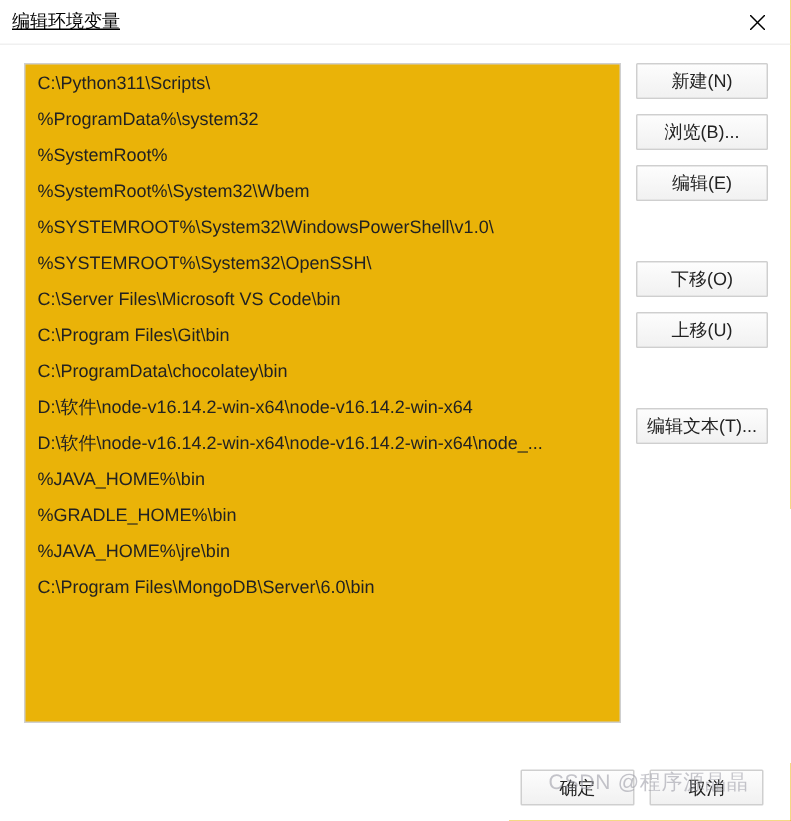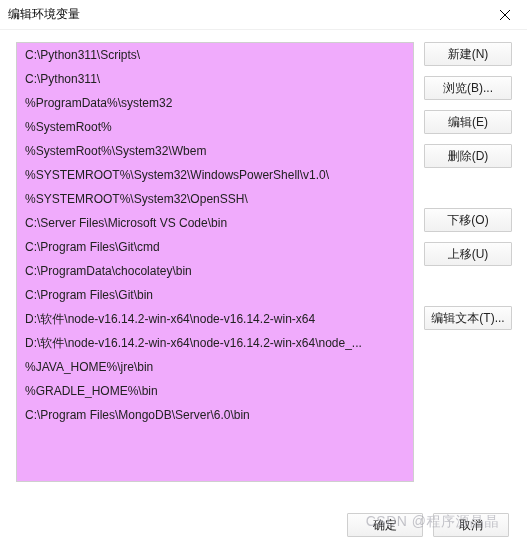--- a/index.html
+++ b/index.html
@@ -17,41 +17,42 @@
     height: 30px;
     display: flex;
     align-items: center;
     justify-content: space-between;
     padding: 0 0 0 8px;
     border-bottom: 1px solid #f0f0f0;
   }
   .titlebar .title {
     font-size: 12px;
     color: #000;
+    text-decoration: underline;
   }
   .close {
     width: 44px;
     height: 30px;
     display: flex;
     align-items: center;
     justify-content: center;
     cursor: pointer;
   }
   .close svg { width: 10px; height: 10px; }
   .content {
     display: flex;
     padding: 12px 10px 0 16px;
     gap: 10px;
   }
   .listbox {
     border: 1px solid #cfcfcf;
     width: 398px;
     height: 440px;
     overflow: hidden;
-    background: #f0abfc;
+    background: #eab308;
   }
   .list-item {
     padding: 4px 8px;
     font-size: 12px;
     line-height: 16px;
     color: #222;
     white-space: nowrap;
     overflow: hidden;
     text-overflow: ellipsis;
     cursor: default;
@@ -102,41 +103,39 @@
     <svg viewBox="0 0 10 10">
       <line x1="0" y1="0" x2="10" y2="10" stroke="#000" stroke-width="1"></line>
       <line x1="10" y1="0" x2="0" y2="10" stroke="#000" stroke-width="1"></line>
     </svg>
   </div>
 </div>
 
 <div class="content">
   <div class="listbox" id="listbox">
       <div class="list-item">C:\Python311\Scripts\</div>
-      <div class="list-item">C:\Python311\</div>
       <div class="list-item">%ProgramData%\system32</div>
       <div class="list-item">%SystemRoot%</div>
       <div class="list-item">%SystemRoot%\System32\Wbem</div>
       <div class="list-item">%SYSTEMROOT%\System32\WindowsPowerShell\v1.0\</div>
       <div class="list-item">%SYSTEMROOT%\System32\OpenSSH\</div>
       <div class="list-item">C:\Server Files\Microsoft VS Code\bin</div>
-      <div class="list-item">C:\Program Files\Git\cmd</div>
+      <div class="list-item">C:\Program Files\Git\bin</div>
       <div class="list-item">C:\ProgramData\chocolatey\bin</div>
-      <div class="list-item">C:\Program Files\Git\bin</div>
       <div class="list-item">D:\软件\node-v16.14.2-win-x64\node-v16.14.2-win-x64</div>
       <div class="list-item">D:\软件\node-v16.14.2-win-x64\node-v16.14.2-win-x64\node_...</div>
+      <div class="list-item">%JAVA_HOME%\bin</div>
+      <div class="list-item">%GRADLE_HOME%\bin</div>
       <div class="list-item">%JAVA_HOME%\jre\bin</div>
-      <div class="list-item">%GRADLE_HOME%\bin</div>
       <div class="list-item">C:\Program Files\MongoDB\Server\6.0\bin</div>
     </div>
   <div class="btncol">
     <div class="btn">新建(N)</div>
     <div class="btn">浏览(B)...</div>
     <div class="btn">编辑(E)</div>
-    <div class="btn">删除(D)</div>
     <div class="spacer"></div>
     <div class="btn">下移(O)</div>
     <div class="btn">上移(U)</div>
     <div class="spacer"></div>
     <div class="btn">编辑文本(T)...</div>
   </div>
 </div>
 
 <div class="footer">
   <div class="btn">确定</div>

